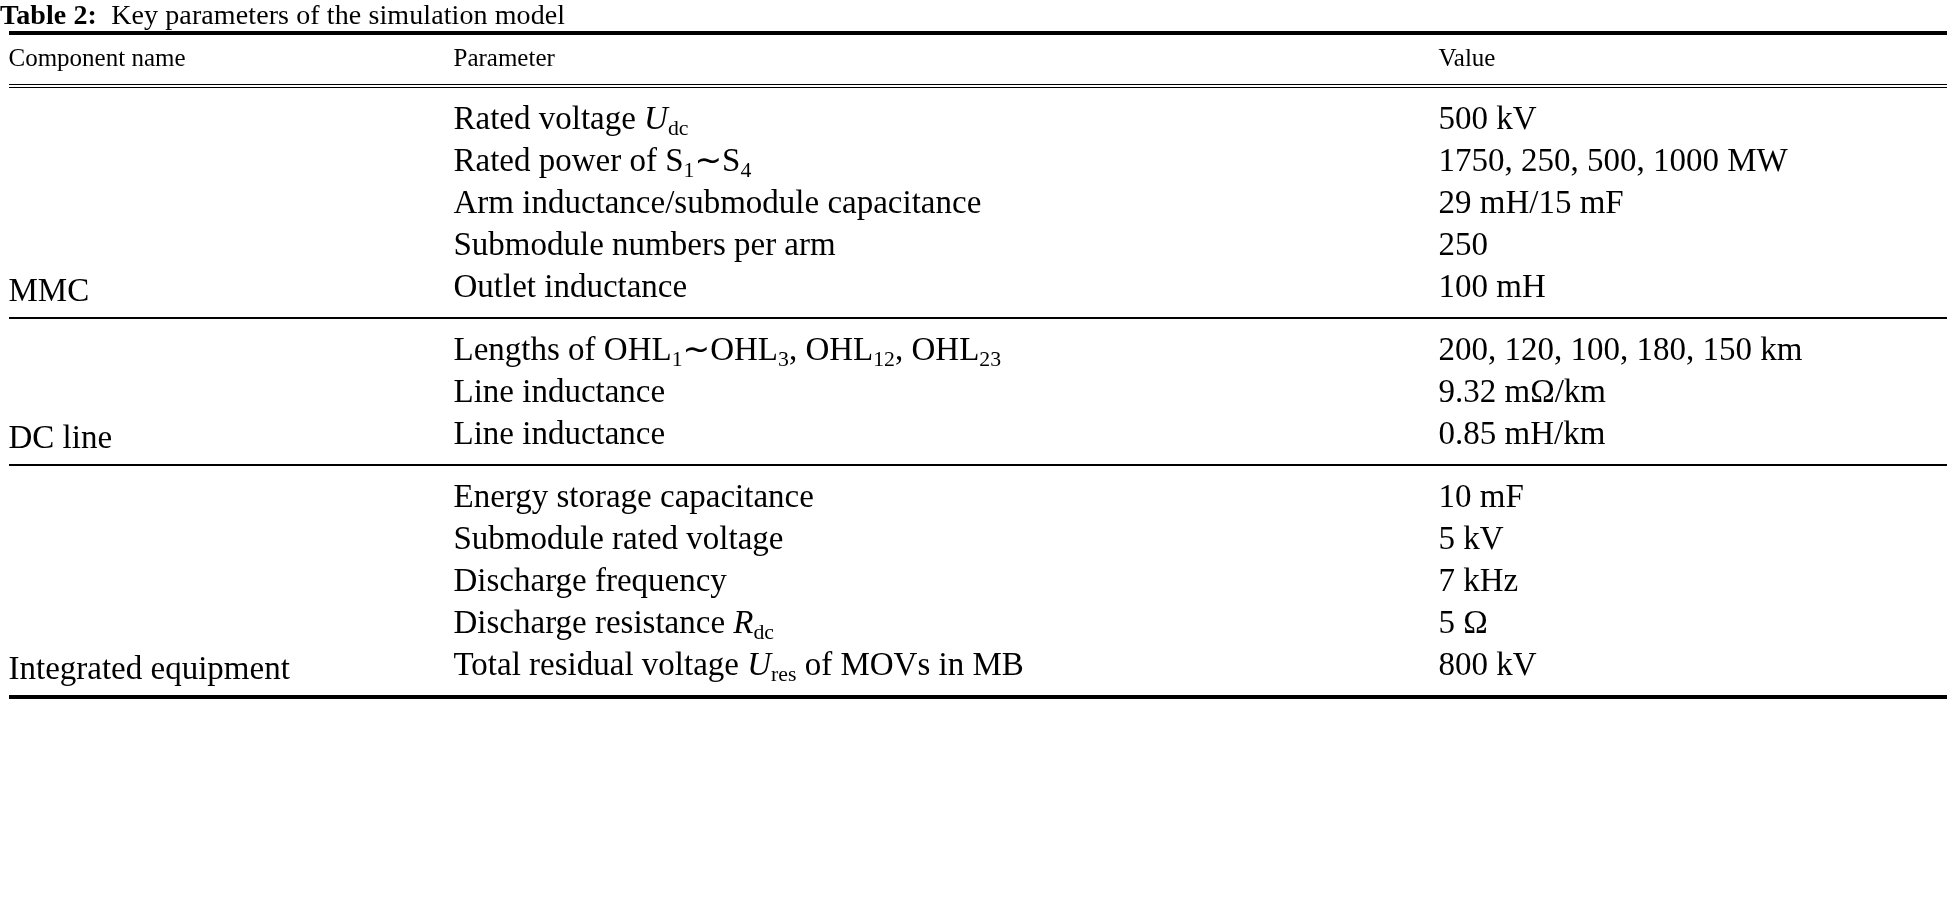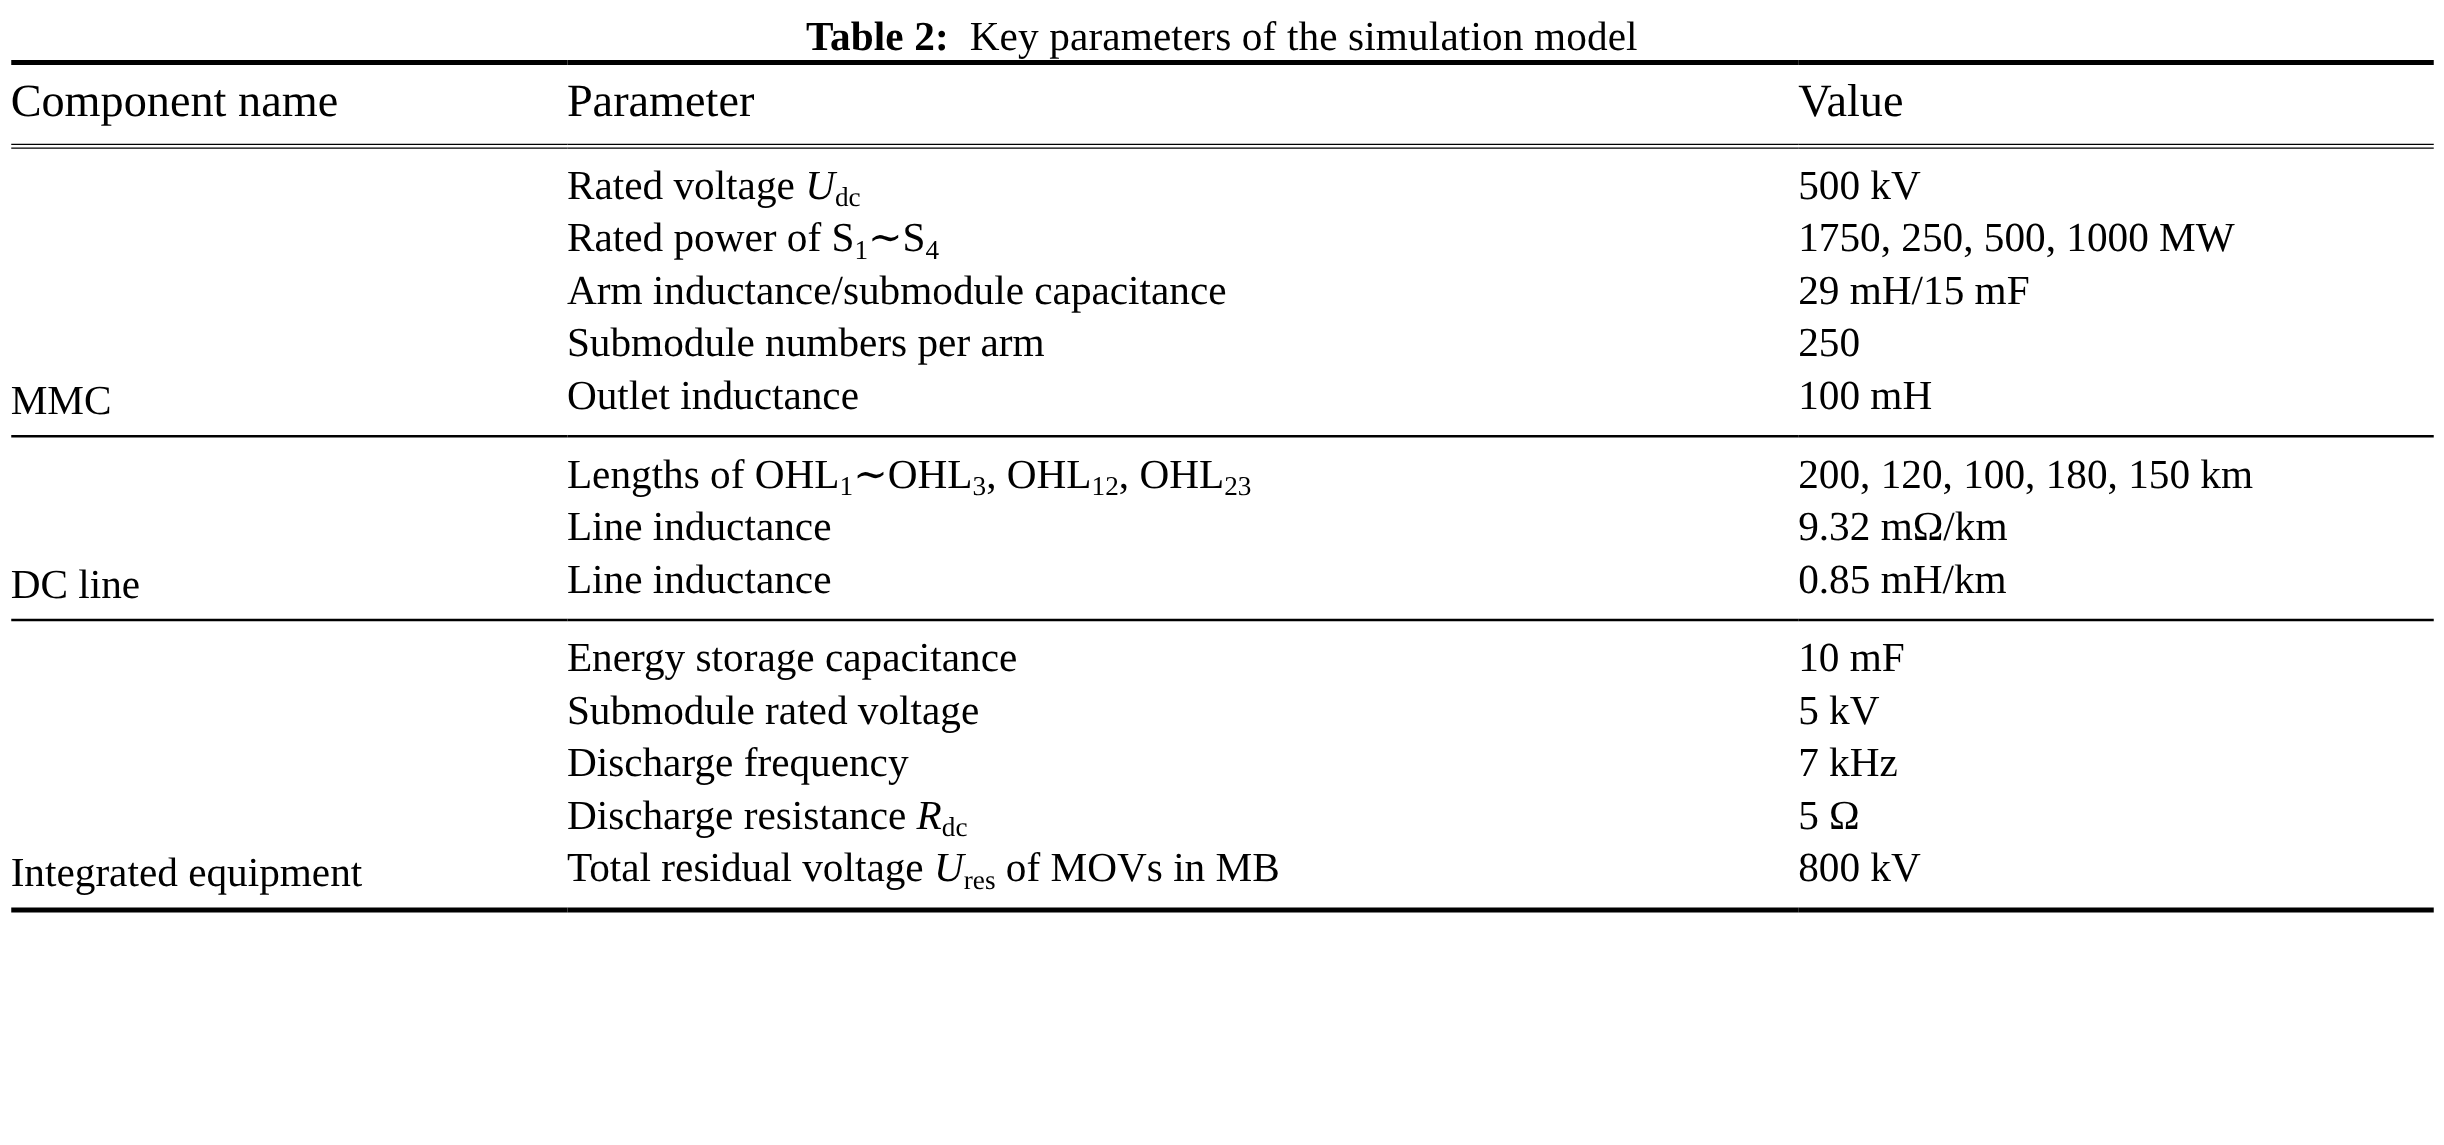--- a/index.html
+++ b/index.html
@@ -17,24 +17,23 @@
 
   .sheet {
     position: relative;
     width: 1955px;
     height: 916px;
     box-sizing: border-box;
   }
 
   
   .caption {
-    text-align: center;
-    font-size: 33px;
+    font-size: 28px;
     line-height: 1.1;
-    padding-top: 12px;
+    padding-top: 0;
     letter-spacing: .1px;
   }
   .caption .cap-label { font-weight: bold; }
   .caption .cap-text  { font-weight: normal; }
 
   
   table.paper-table {
     width: 1938px;
     margin: 0 auto;
     border-collapse: collapse;
@@ -53,39 +52,39 @@
 
   td, th {
     padding: 0;
     margin: 0;
     text-align: left;
     vertical-align: top;
     font-weight: normal;
   }
 
   .hdr-cell {
-    font-size: 37px;
+    font-size: 25px;
     padding: 9px 0 11px 0;
     line-height: 1.15;
   }
 
   .body-cell {
     font-size: 33px;
     line-height: 1.0;
     padding: 0;
   }
 
   
   .line {
     height: 42px;
     line-height: 42px;
     white-space: nowrap;
     overflow: visible;
   }
-  .lines-block { padding: 9px 0 10px 0; }
+  .lines-block { padding: 9px 0 10px 0; font-family: Liberation Serif, serif; }
 
   
   .group-label {
     display: flex;
     align-items: flex-end;
     white-space: nowrap;
   }
 
   
   .mi { font-style: italic; }

